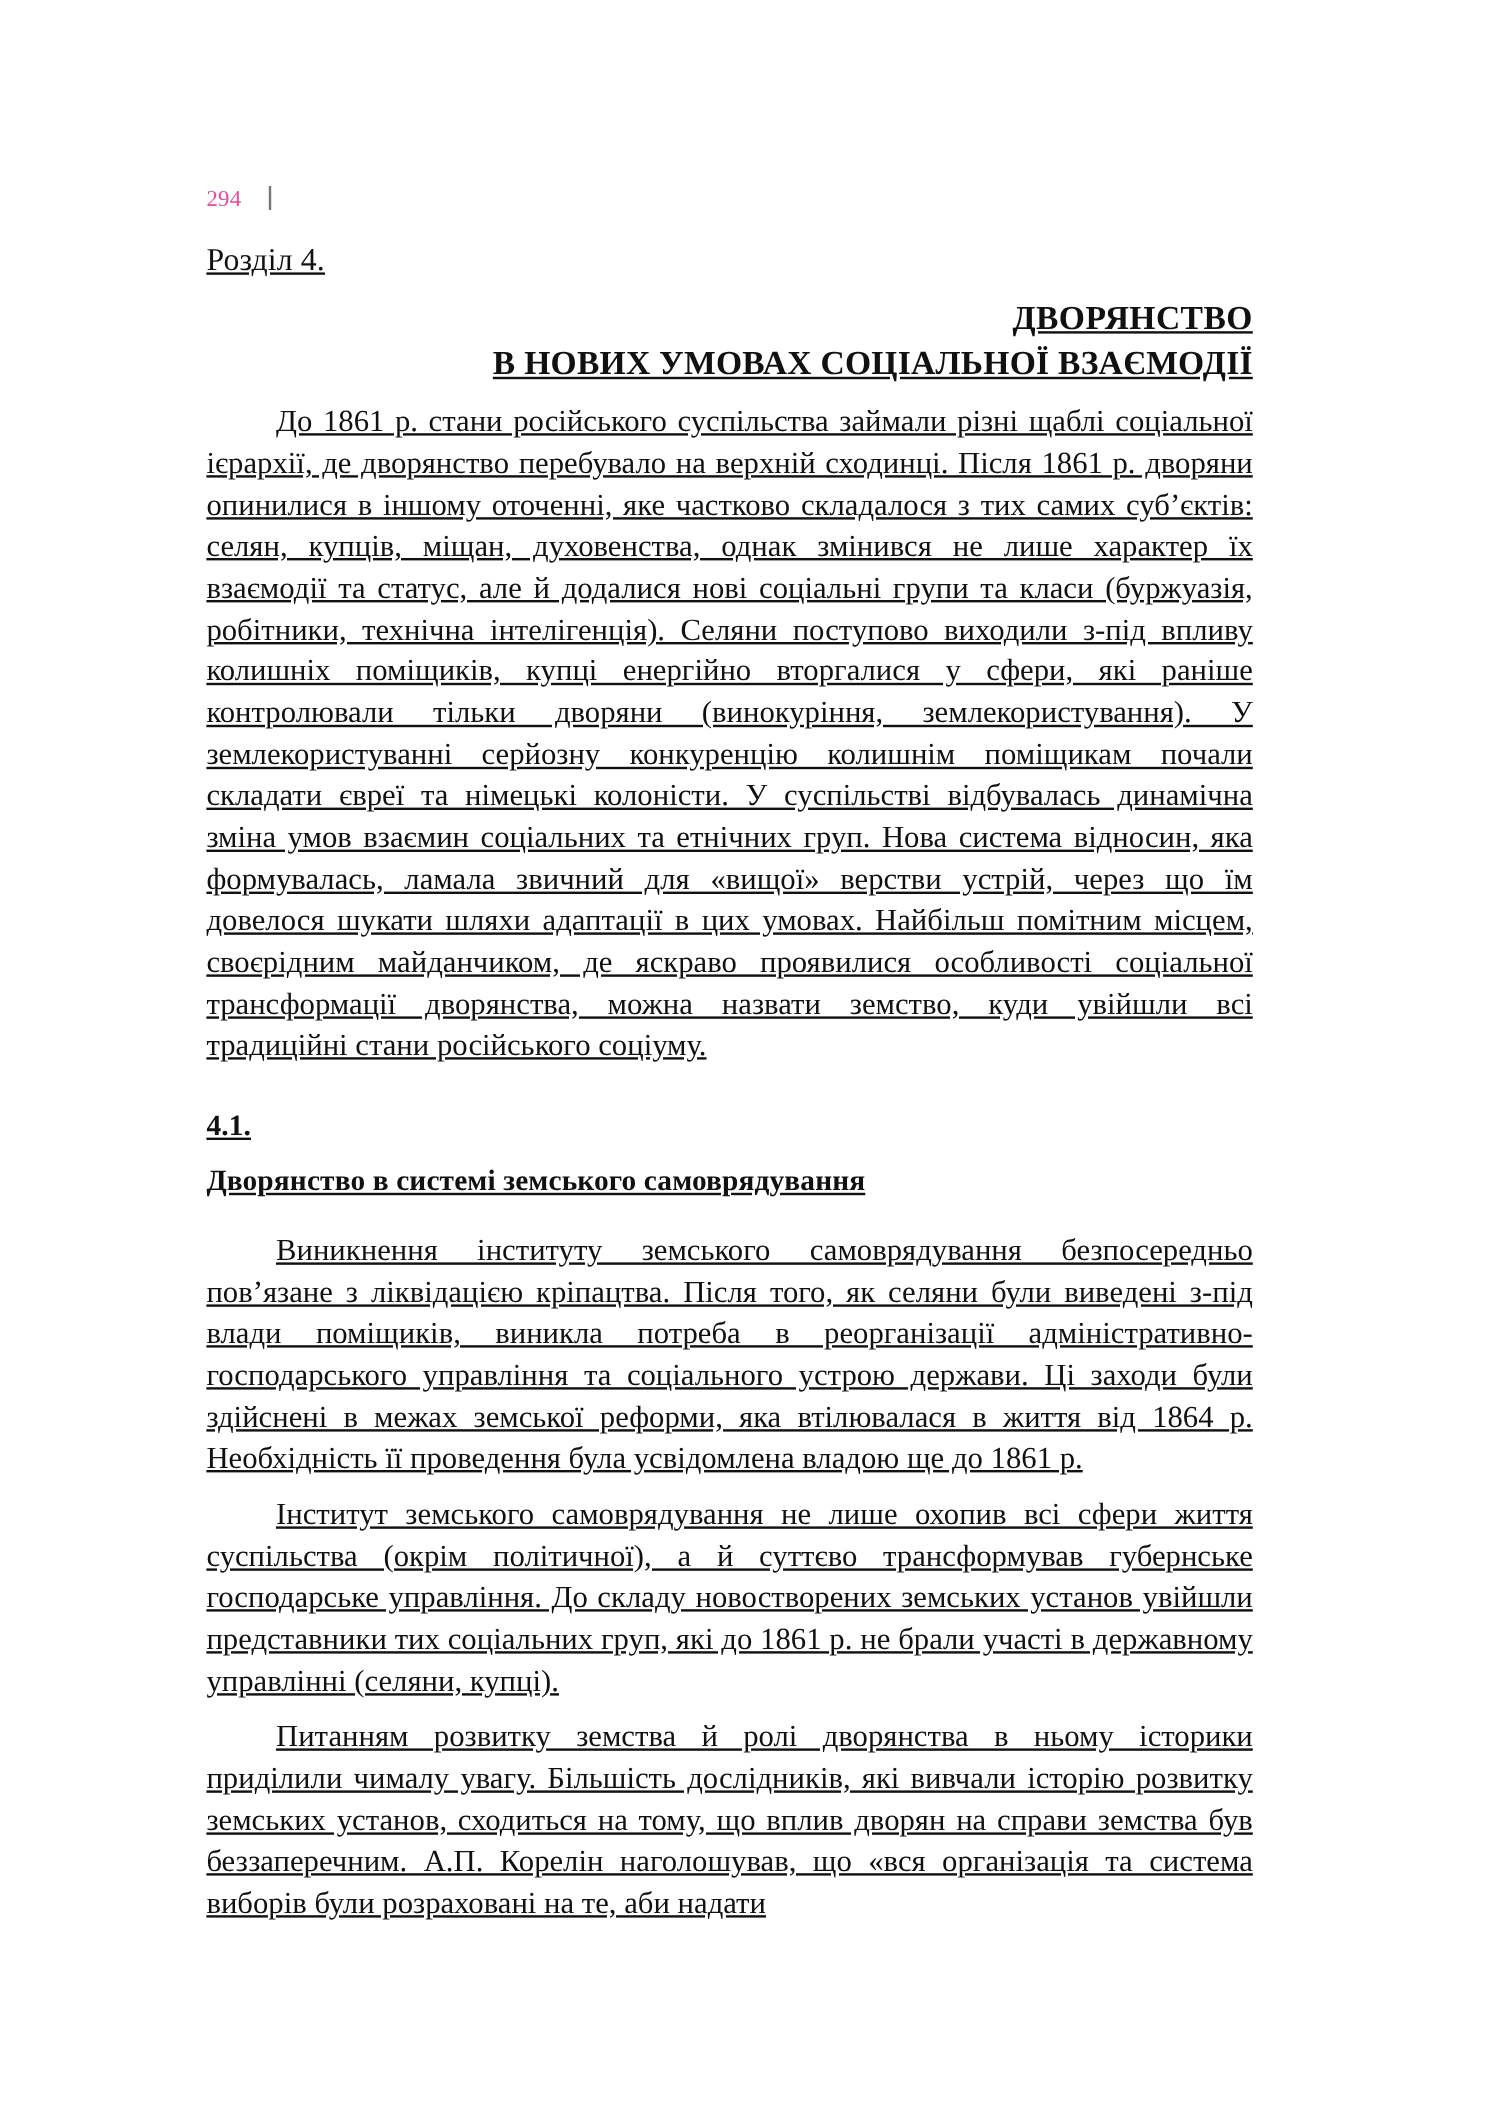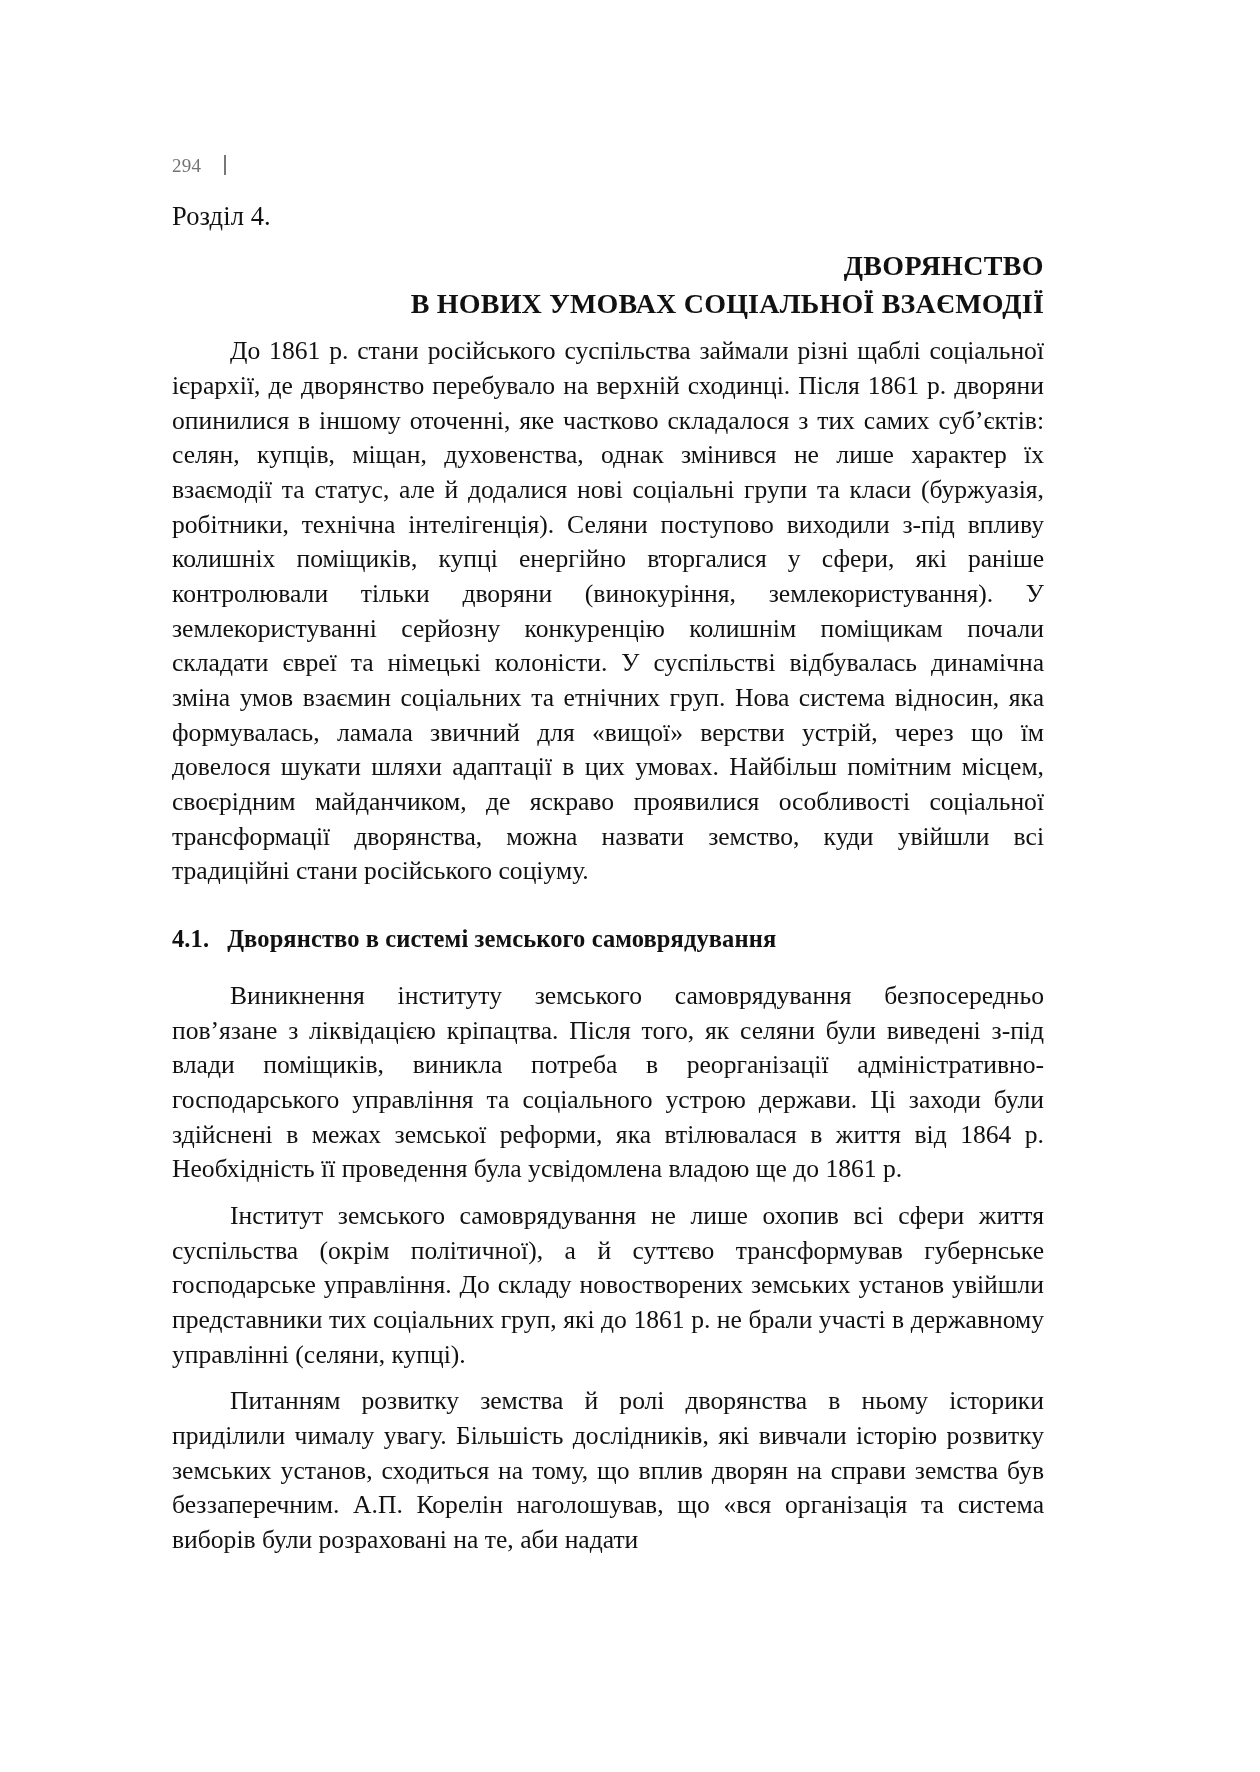--- a/index.html
+++ b/index.html
@@ -24,38 +24,39 @@
   
   .folio {
     position: absolute;
     left: 172px;
     top: 152px;
     display: flex;
     align-items: baseline;
     gap: 23px;
     font-size: 19px;
     letter-spacing: 0.2px;
-    color: #737373;
+    color: #ec4899;
   }
   .folio-number { font-size: 19px; }
   .folio-rule {
     display: inline-block;
     width: 2px;
     height: 20px;
     background: #777777;
     position: relative;
     top: 3px;
   }
 
   
   .textblock {
     position: absolute;
     left: 172px;
     top: 200px;
     width: 872px;
+    text-decoration: underline;
   }
 
   .chapter-kicker {
     font-size: 26.5px;
     line-height: 1.25;
     margin: 0 0 14px 0;
     letter-spacing: 0.1px;
   }
 
   .chapter-title {
@@ -86,20 +87,21 @@
   .section-heading {
     margin: 0;
     padding-top: 36px;
     padding-bottom: 14px;
     font-size: 24.5px;
     font-weight: bold;
     letter-spacing: 0.1px;
     display: flex;
     gap: 18px;
     align-items: flex-start;
+    flex-direction: column;
   }
   .section-heading .sec-num { white-space: nowrap; }
   .section-heading .sec-text { white-space: nowrap; }
 </style>
 </head>
 <body>
 
 <div class="page">
 
   <div class="folio">

